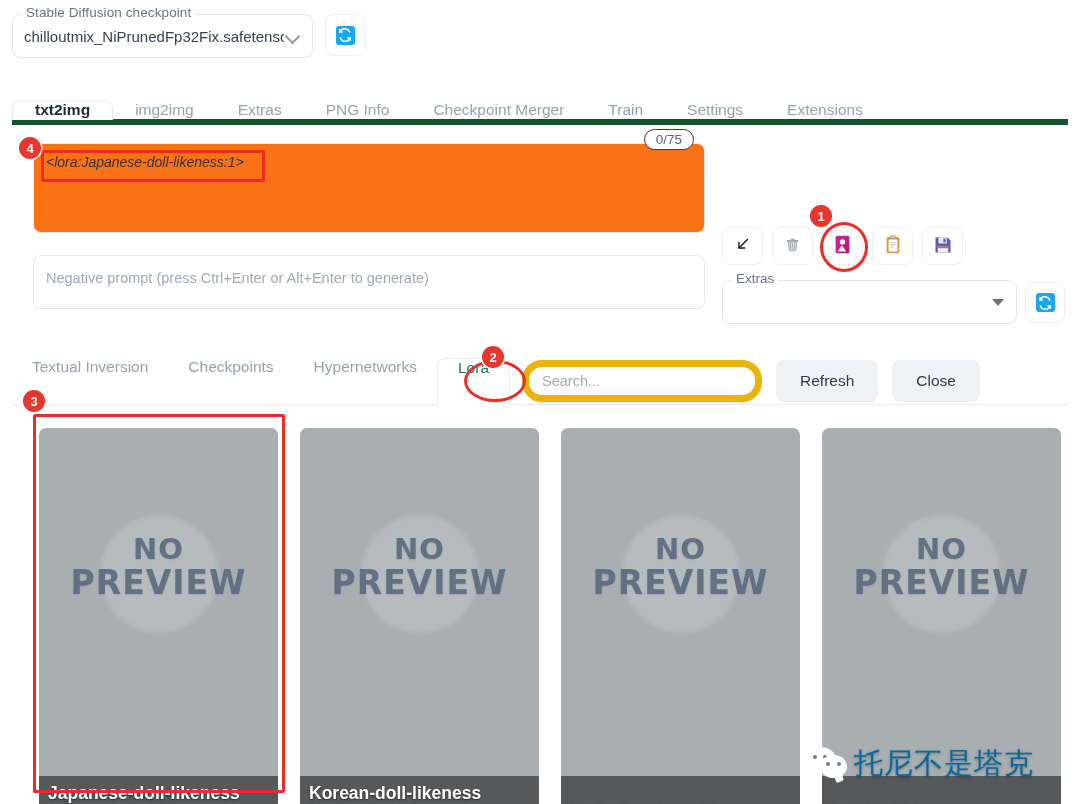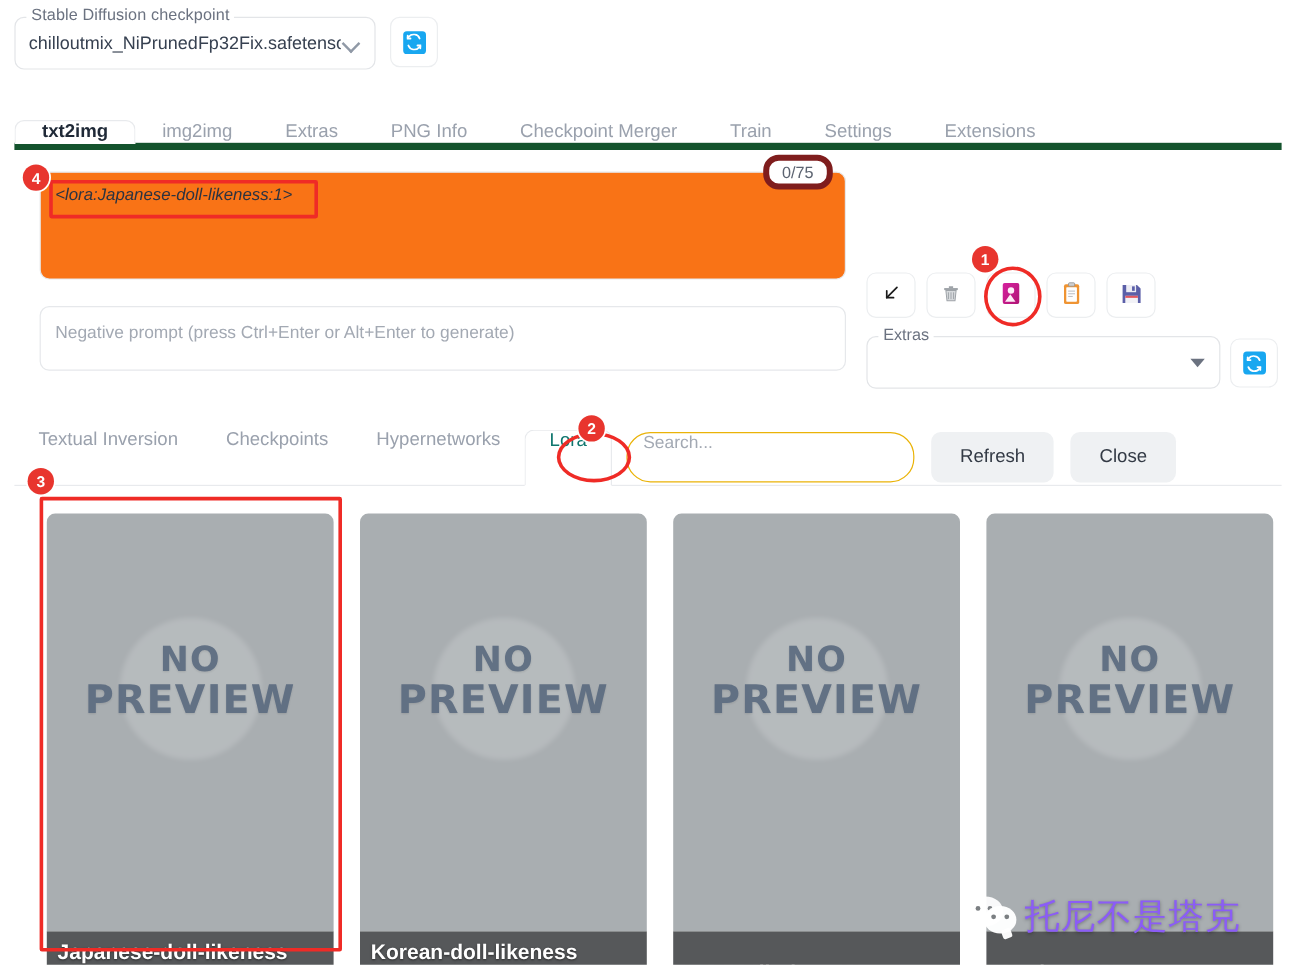--- a/index.html
+++ b/index.html
@@ -58,21 +58,21 @@
   }
 
   
   .prompt-wrap { position: absolute; left: 33px; top: 143px; width: 672px; height: 90px; }
   .prompt-box {
     width: 100%; height: 100%; border: 1px solid #e6e8eb; border-radius: 8px; background: #f97316;
     padding: 10px 12px; font-size: 14px; color: #2d3340; font-style: italic;
   }
   .token-counter {
     position: absolute; right: 11px; top: -14px; background: #fff;
-    border: 5px solid #7f1d1d; border-radius: 13px; padding: 2px 11px;
+    border: 1px solid #7f1d1d; border-radius: 13px; padding: 2px 11px;
     font-size: 13.5px; color: #5b6370;
   }
   .neg-wrap { position: absolute; left: 33px; top: 255px; width: 672px; height: 54px; }
   .neg-box {
     width: 100%; height: 100%; border: 1px solid #e6e8eb; border-radius: 8px; background: #fff;
     padding: 14px 12px; font-size: 14.5px; color: #a3a9b3;
   }
 
   
   .gen-btn {
@@ -115,23 +115,23 @@
   .en-tab {
     display: flex; padding: 0 20px;
     font-size: 15.5px; color: #9aa1ad; cursor: pointer;
   }
   .en-tab.active {
     color: #0f766e; border: 1px solid #e8eaed; border-bottom: 1px solid #fff;
     border-radius: 8px 8px 0 0; background: #fff; margin-bottom: -1px;
   }
   .en-search {
     margin-left: 12px; align-self: center; width: 240px; height: 42px;
-    border: 1px solid #eab308; border-radius: 20px; background: #fff;
+    border: 7px solid #eab308; border-radius: 20px; background: #fff;
     padding: 0 13px; font-size: 14.5px; color: #a3a9b3;
-    display: flex; align-items: flex-start;
+    display: flex; align-items: center;
   }
   .en-btn {
     align-self: center; margin-left: 14px; height: 42px; padding: 0 24px;
     background: #eff1f3; border: none; border-radius: 8px; cursor: pointer;
     font-size: 15.5px; color: #333a45; display: flex; align-items: center;
   }
 
   
   .cards { position: absolute; left: 39px; top: 428px; display: flex; gap: 22px; }
   .card { width: 239px; position: relative; }
@@ -190,21 +190,21 @@
   .wm-b2 {
     position: absolute; left: 14px; top: 8px; width: 27px; height: 23px; border-radius: 50%;
     background: rgba(255,255,255,.97);
   }
   .wm-b2::after {
     content: ""; position: absolute; right: 4px; bottom: -4px; width: 8px; height: 8px;
     background: rgba(255,255,255,.97); border-radius: 2px; transform: rotate(-20deg);
   }
   .wm-dot { position: absolute; width: 4px; height: 4px; border-radius: 50%; background: #7b7f82; }
   .wm-text {
-    font-size: 29px; color: #8b5cf6; font-family: "DejaVu Sans", sans-serif;
+    font-size: 29px; color: #0369a1; font-family: "DejaVu Sans", sans-serif;
     letter-spacing: 1px; text-shadow: 0 1px 3px rgba(0,0,0,0.35); white-space: nowrap;
   }
 </style>
 </head>
 <body>
 
 <div id="app">
 
   <div class="ckpt-row">
     <div class="ckpt-field">

